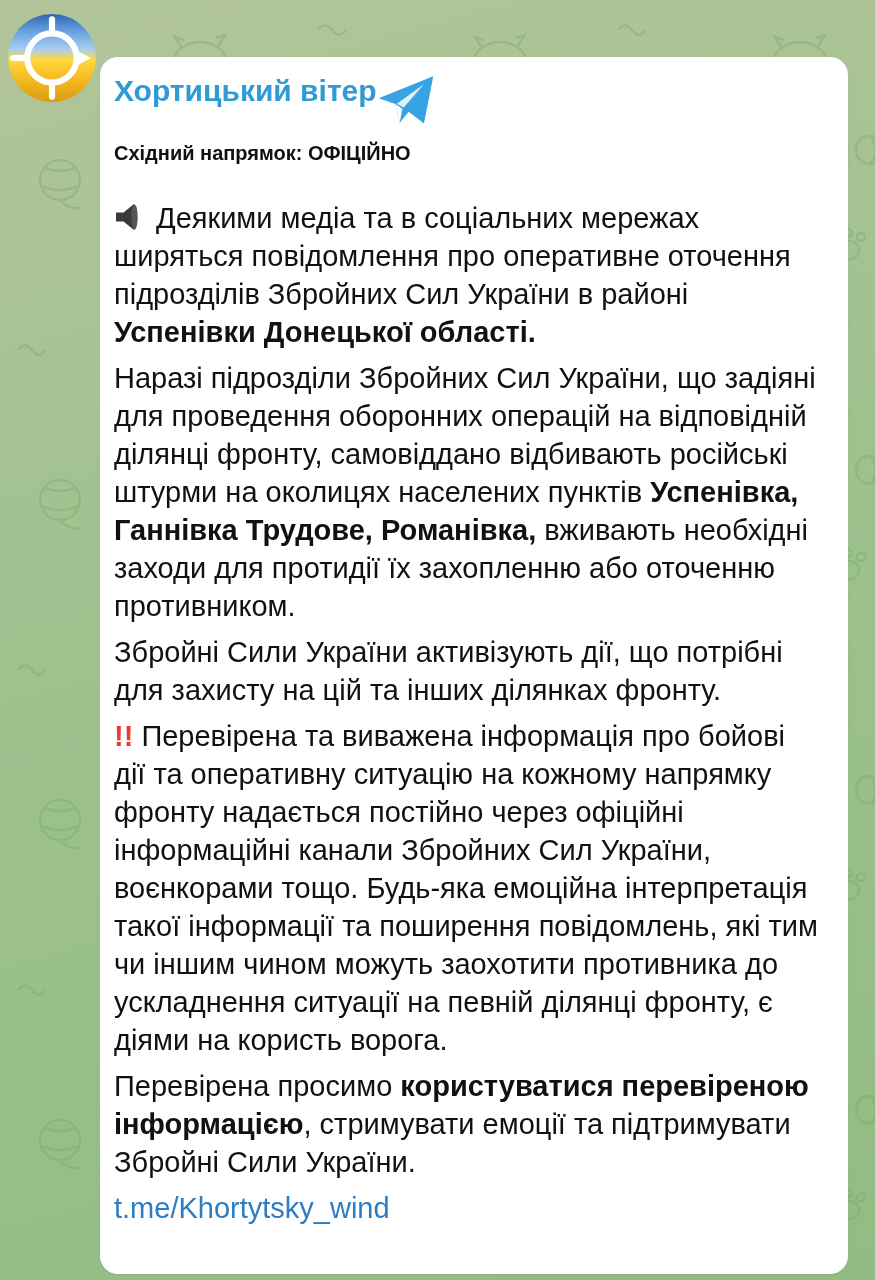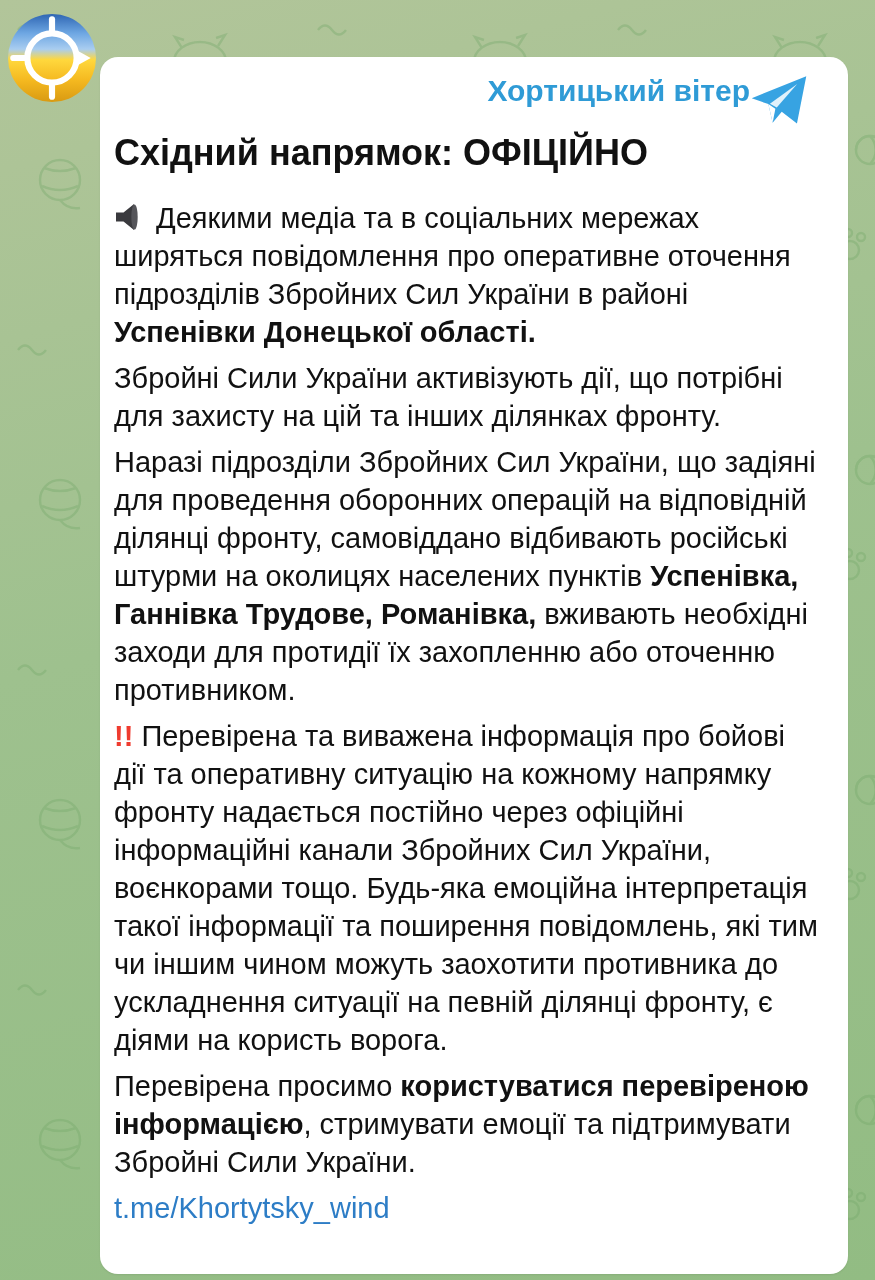--- a/index.html
+++ b/index.html
@@ -11,25 +11,25 @@
   
   .avatar{position:absolute;left:8px;top:14px;width:88px;height:88px;border-radius:50%;
           overflow:hidden;cursor:pointer;
           background:linear-gradient(180deg,#2f66b3 0%,#6ea7e3 22%,#a9cdf0 40%,#ffd83d 52%,#f4b81f 76%,#d99a12 100%);}
   .avatar svg{position:absolute;inset:0;}
 
   
   .card{position:absolute;left:100px;top:57px;width:748px;height:1217px;background:var(--card);
         border-radius:18px;box-sizing:border-box;padding:14px 26px 16px 14px;
         display:flex;flex-direction:column;box-shadow:0 1px 2px rgba(0,0,0,.08);}
-  .card-head{display:flex;justify-content:flex-end;align-items:flex-start;}
+  .card-head{display:flex;justify-content:flex-start;align-items:flex-start;}
   .ch-name{font-size:30px;line-height:40px;font-weight:bold;color:var(--name-blue);cursor:pointer;}
   .plane{width:58px;height:50px;margin:4px 14px 0 0;cursor:pointer;flex:none;}
 
-  .post-title{font-size:36px;line-height:40px;font-weight:bold;color:var(--text);margin-top:8px;}
+  .post-title{font-size:20px;line-height:40px;font-weight:bold;color:var(--text);margin-top:8px;}
 
   .msg{font-size:29px;line-height:38px;color:var(--text);}
   .msg-p{margin:8px 0 0 0;}
   .msg-p:first-child{margin-top:26px;}
   .msg .b{font-weight:bold;}
   .msg .red{color:var(--alert-red);font-weight:bold;letter-spacing:0px;}
   .msg-link,.src-link{color:var(--link-blue);text-decoration:none;cursor:pointer;}
   .speaker{width:34px;height:30px;vertical-align:-4px;margin-right:8px;}
 </style>
 </head>
@@ -83,21 +83,21 @@
       </svg>
     </div>
 
     <div class="post-title">Східний напрямок: ОФІЦІЙНО</div>
 
     <div class="msg">
         <p class="msg-p"><svg class="speaker" viewBox="0 0 34 30">
     <path d="M2 10.5 v9 h7.5 L20 28 V2 L9.5 10.5 Z" fill="#3a3a3e"></path>
     <ellipse cx="20.5" cy="15" rx="3.2" ry="12.6" fill="#55555a"></ellipse>
   </svg><span>Деякими медіа та в соціальних мережах ширяться повідомлення про оперативне оточення підрозділів Збройних Сил України в районі </span><span class="b">Успенівки Донецької області.</span></p>
+        <p class="msg-p"><span>Наразі підрозділи Збройних Сил України, що задіяні для проведення оборонних операцій на відповідній ділянці фронту, самовіддано відбивають російські штурми на околицях населених пунктів </span><span class="b">Успенівка, Ганнівка Трудове, Романівка,</span><span> вживають необхідні заходи для протидії їх захопленню або оточенню противником.</span></p>
         <p class="msg-p"><span>Збройні Сили України активізують дії, що потрібні для захисту на цій та інших ділянках фронту.</span></p>
-        <p class="msg-p"><span>Наразі підрозділи Збройних Сил України, що задіяні для проведення оборонних операцій на відповідній ділянці фронту, самовіддано відбивають російські штурми на околицях населених пунктів </span><span class="b">Успенівка, Ганнівка Трудове, Романівка,</span><span> вживають необхідні заходи для протидії їх захопленню або оточенню противником.</span></p>
         <p class="msg-p"><span class="red">!!</span><span> Перевірена та виважена інформація про бойові дії та оперативну ситуацію на кожному напрямку фронту надається постійно через офіційні інформаційні канали Збройних Сил України, воєнкорами тощо. Будь-яка емоційна інтерпретація такої інформації та поширення повідомлень, які тим чи іншим чином можуть заохотити противника до ускладнення ситуації на певній ділянці фронту, є діями на користь ворога.</span></p>
         <p class="msg-p"><span>Перевірена просимо </span><span class="b">користуватися перевіреною інформацією</span><span>, стримувати емоції та підтримувати Збройні Сили України.</span></p>
         <p class="msg-p"><a href="#" class="msg-link">t.me/Khortytsky_wind</a></p>
       </div>
 
   </div>
 </div>
 
 </body></html>

